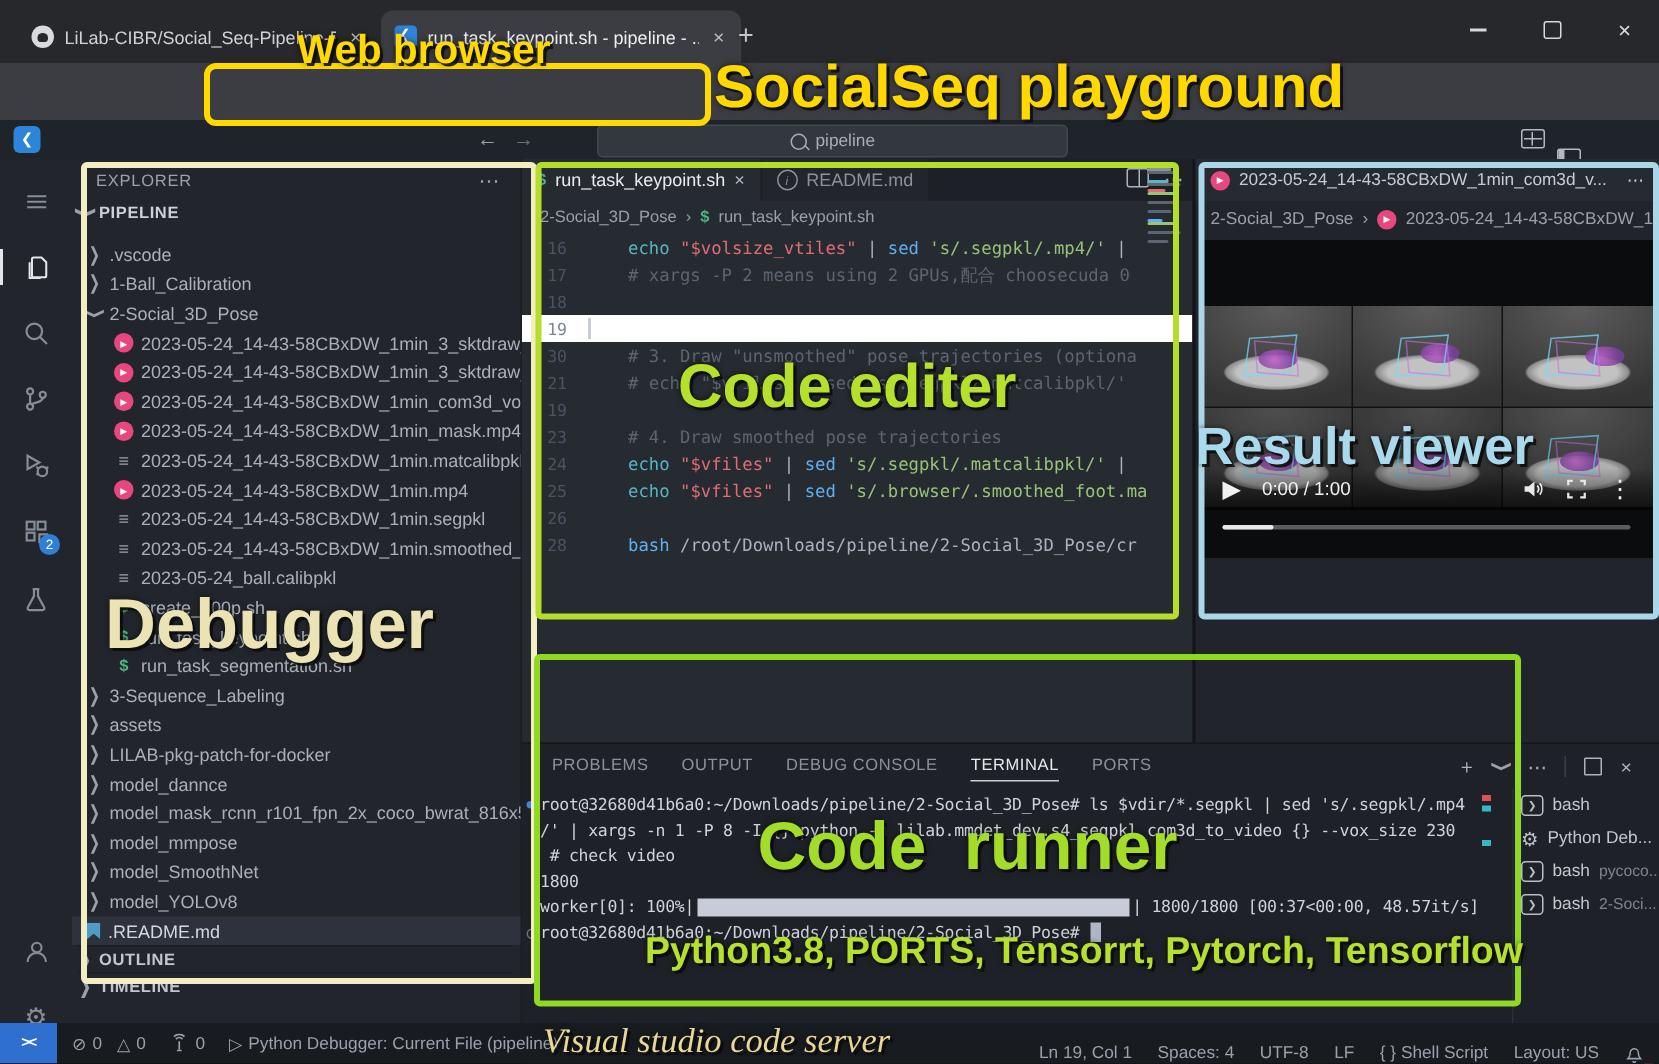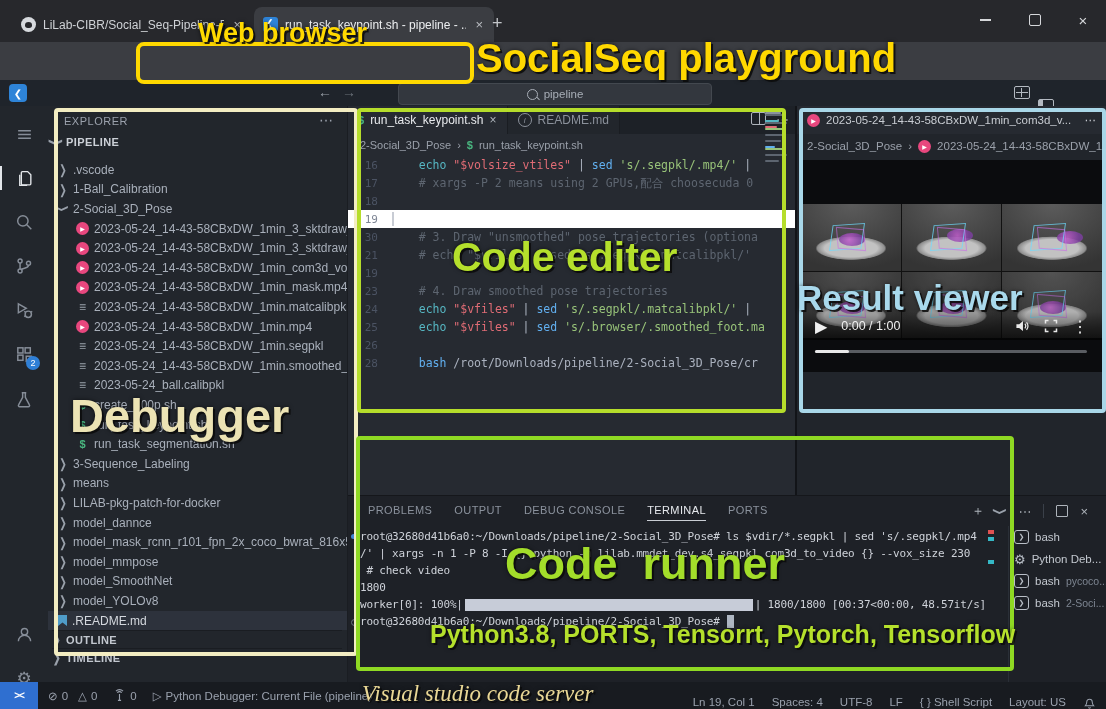--- a/index.html
+++ b/index.html
@@ -357,21 +357,21 @@
           <div class="trow d2" style="top: 274.4px;">
             <span class="fic ic-shell">$</span>
             <span>run_task_segmentation.sh</span>
           </div>
           <div class="trow d1" style="top: 294px;">
             <span class="chev">❯</span>
             <span>3-Sequence_Labeling</span>
           </div>
           <div class="trow d1" style="top: 313.6px;">
             <span class="chev">❯</span>
-            <span>means</span>
+            <span>assets</span>
           </div>
           <div class="trow d1" style="top: 333.2px;">
             <span class="chev">❯</span>
             <span>LILAB-pkg-patch-for-docker</span>
           </div>
           <div class="trow d1" style="top: 352.8px;">
             <span class="chev">❯</span>
             <span>model_dannce</span>
           </div>
           <div class="trow d1" style="top: 372.4px;">

